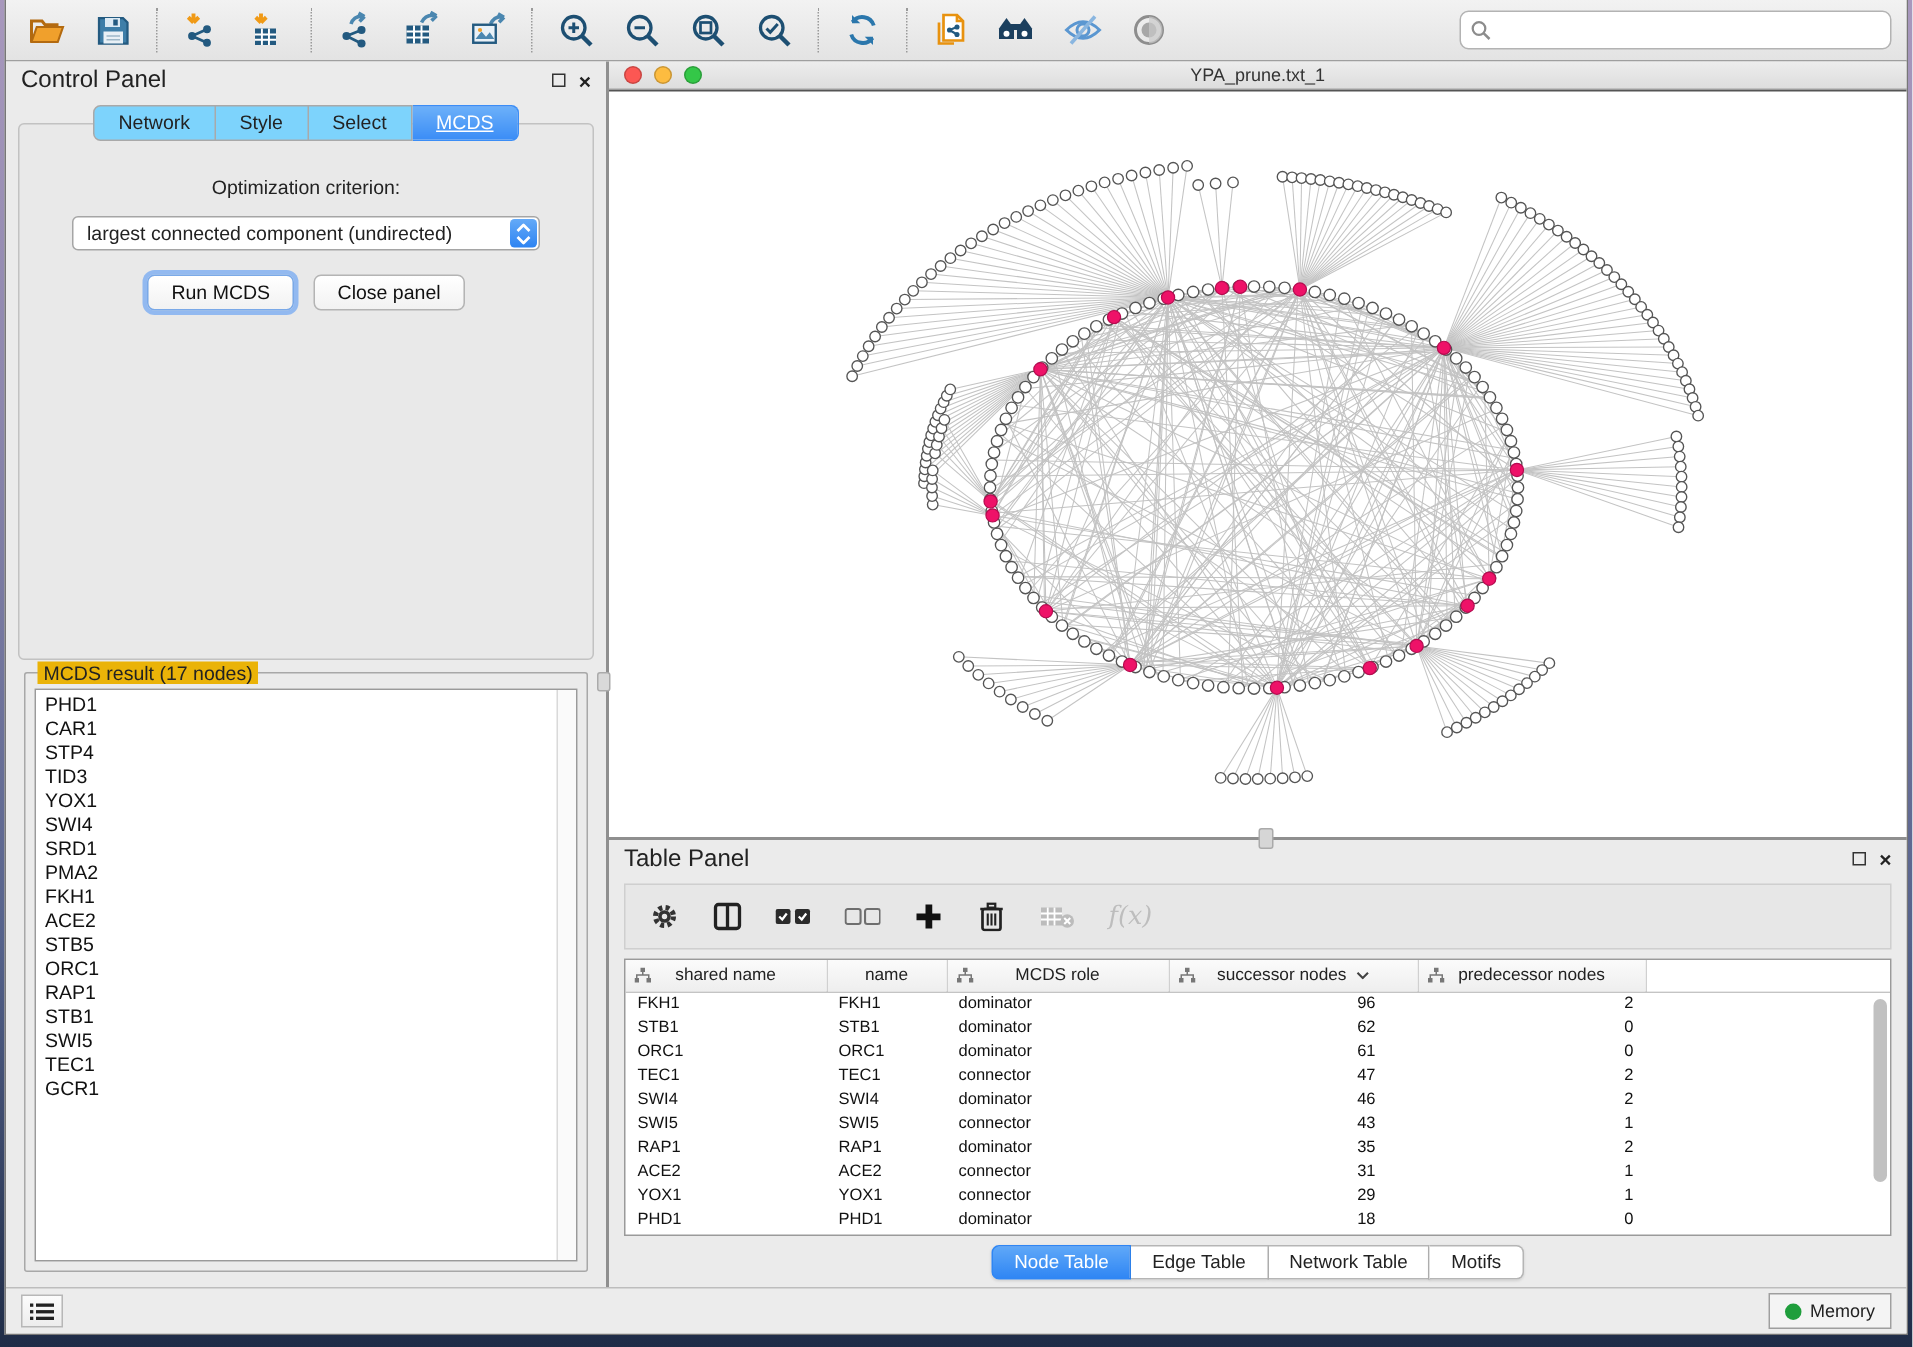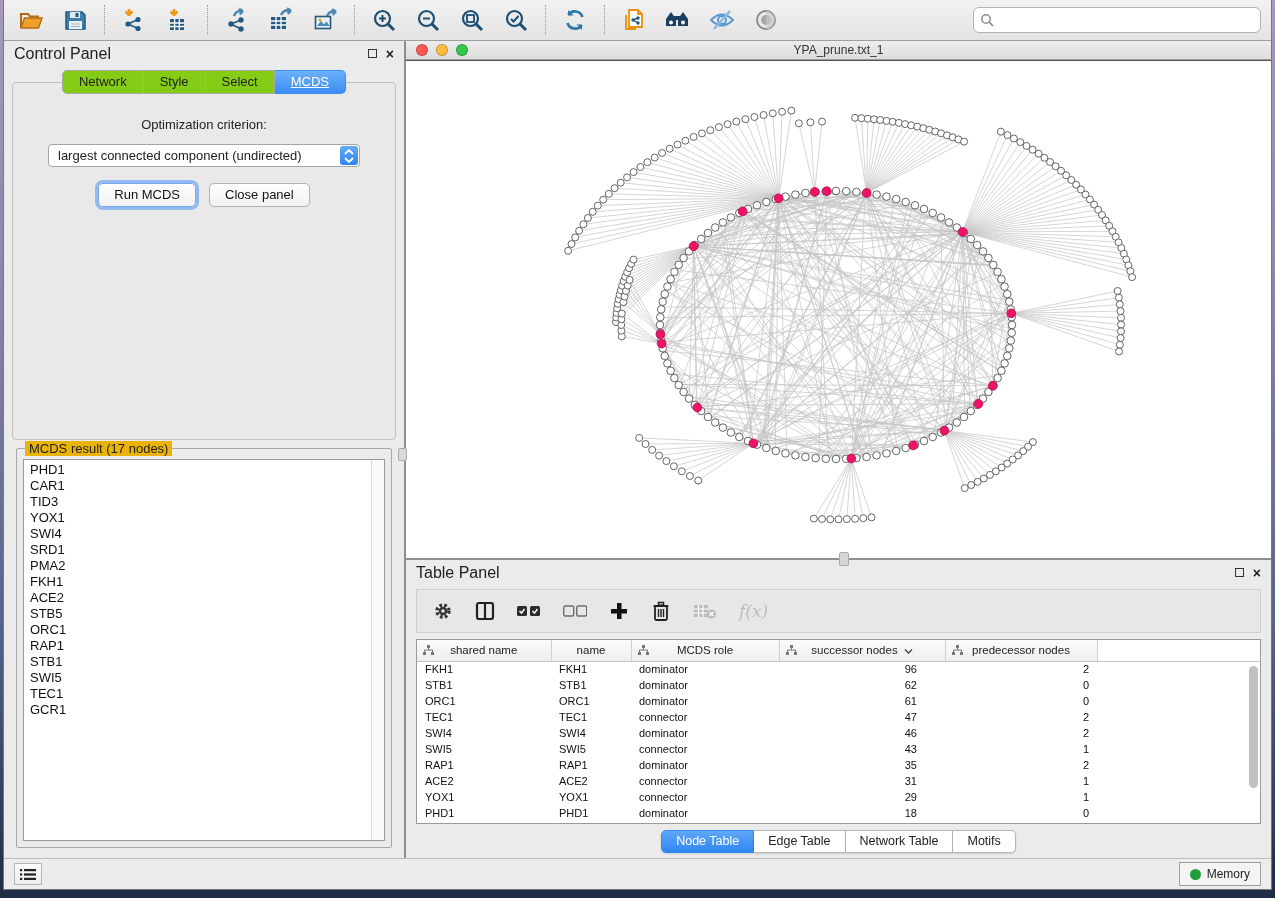--- a/index.html
+++ b/index.html
@@ -27,21 +27,21 @@
   
   .control-panel { width:402px; flex:0 0 auto; border-right:2px solid #8f8f8f; background:#ebebeb;
                    display:flex; flex-direction:column; }
   .panel-titlebar { height:25px; display:flex; align-items:center; padding:0 10px; flex:0 0 auto; }
   .panel-title { font-size:16px; color:#222; }
   .panel-title-icons { margin-left:auto; display:flex; align-items:center; gap:9px; }
   .float-ico { width:9px; height:9px; border:1.5px solid #333; display:inline-block; cursor:pointer; }
   .close-ico { font-size:14px; font-weight:bold; color:#222; line-height:10px; cursor:pointer; }
 
   .cp-tabs { display:flex; justify-content:center; margin-top:4px; position:relative; z-index:2; }
-  .cp-tab { background:#84cc16; border:1px solid #a9a9a9; border-left:none; padding:3px 16px 4px;
+  .cp-tab { background:#7dd3fc; border:1px solid #a9a9a9; border-left:none; padding:3px 16px 4px;
             font-size:13px; cursor:pointer; }
   .cp-tab:first-child { border-left:1px solid #a9a9a9; border-radius:5px 0 0 5px; }
   .cp-tab:last-child { border-radius:0 5px 5px 0;text-decoration:underline; }
   .cp-tab.active { background:linear-gradient(180deg,#6cb0f9,#3b8df6); border-color:#3b8df6; color:#fff; }
 
   .cp-body { margin:-12px 8px 0 8px; border:1px solid #c2c2c2; border-radius:4px; background:#e9e9e9;
              padding:34px 0 14px; height:358px; flex:0 0 auto; }
   .opt-label { text-align:center; font-size:13px; margin-bottom:12px; }
   .select-box { width:312px; height:23px; margin:0 auto; background:#fff; border:1px solid #a5a5a5;
                 border-radius:4px; display:flex; align-items:center; cursor:pointer; }
@@ -319,20 +319,21 @@
             <button class="mac-btn">Close panel</button>
           </div>
         </div>
 
         <div class="mcds-fieldset">
           <span class="mcds-legend">MCDS result (17 nodes)</span>
           <div class="mcds-list">
             <ul>
                 <li>PHD1</li>
                 <li>CAR1</li>
+                <li>STP4</li>
                 <li>TID3</li>
                 <li>YOX1</li>
                 <li>SWI4</li>
                 <li>SRD1</li>
                 <li>PMA2</li>
                 <li>FKH1</li>
                 <li>ACE2</li>
                 <li>STB5</li>
                 <li>ORC1</li>
                 <li>RAP1</li>

